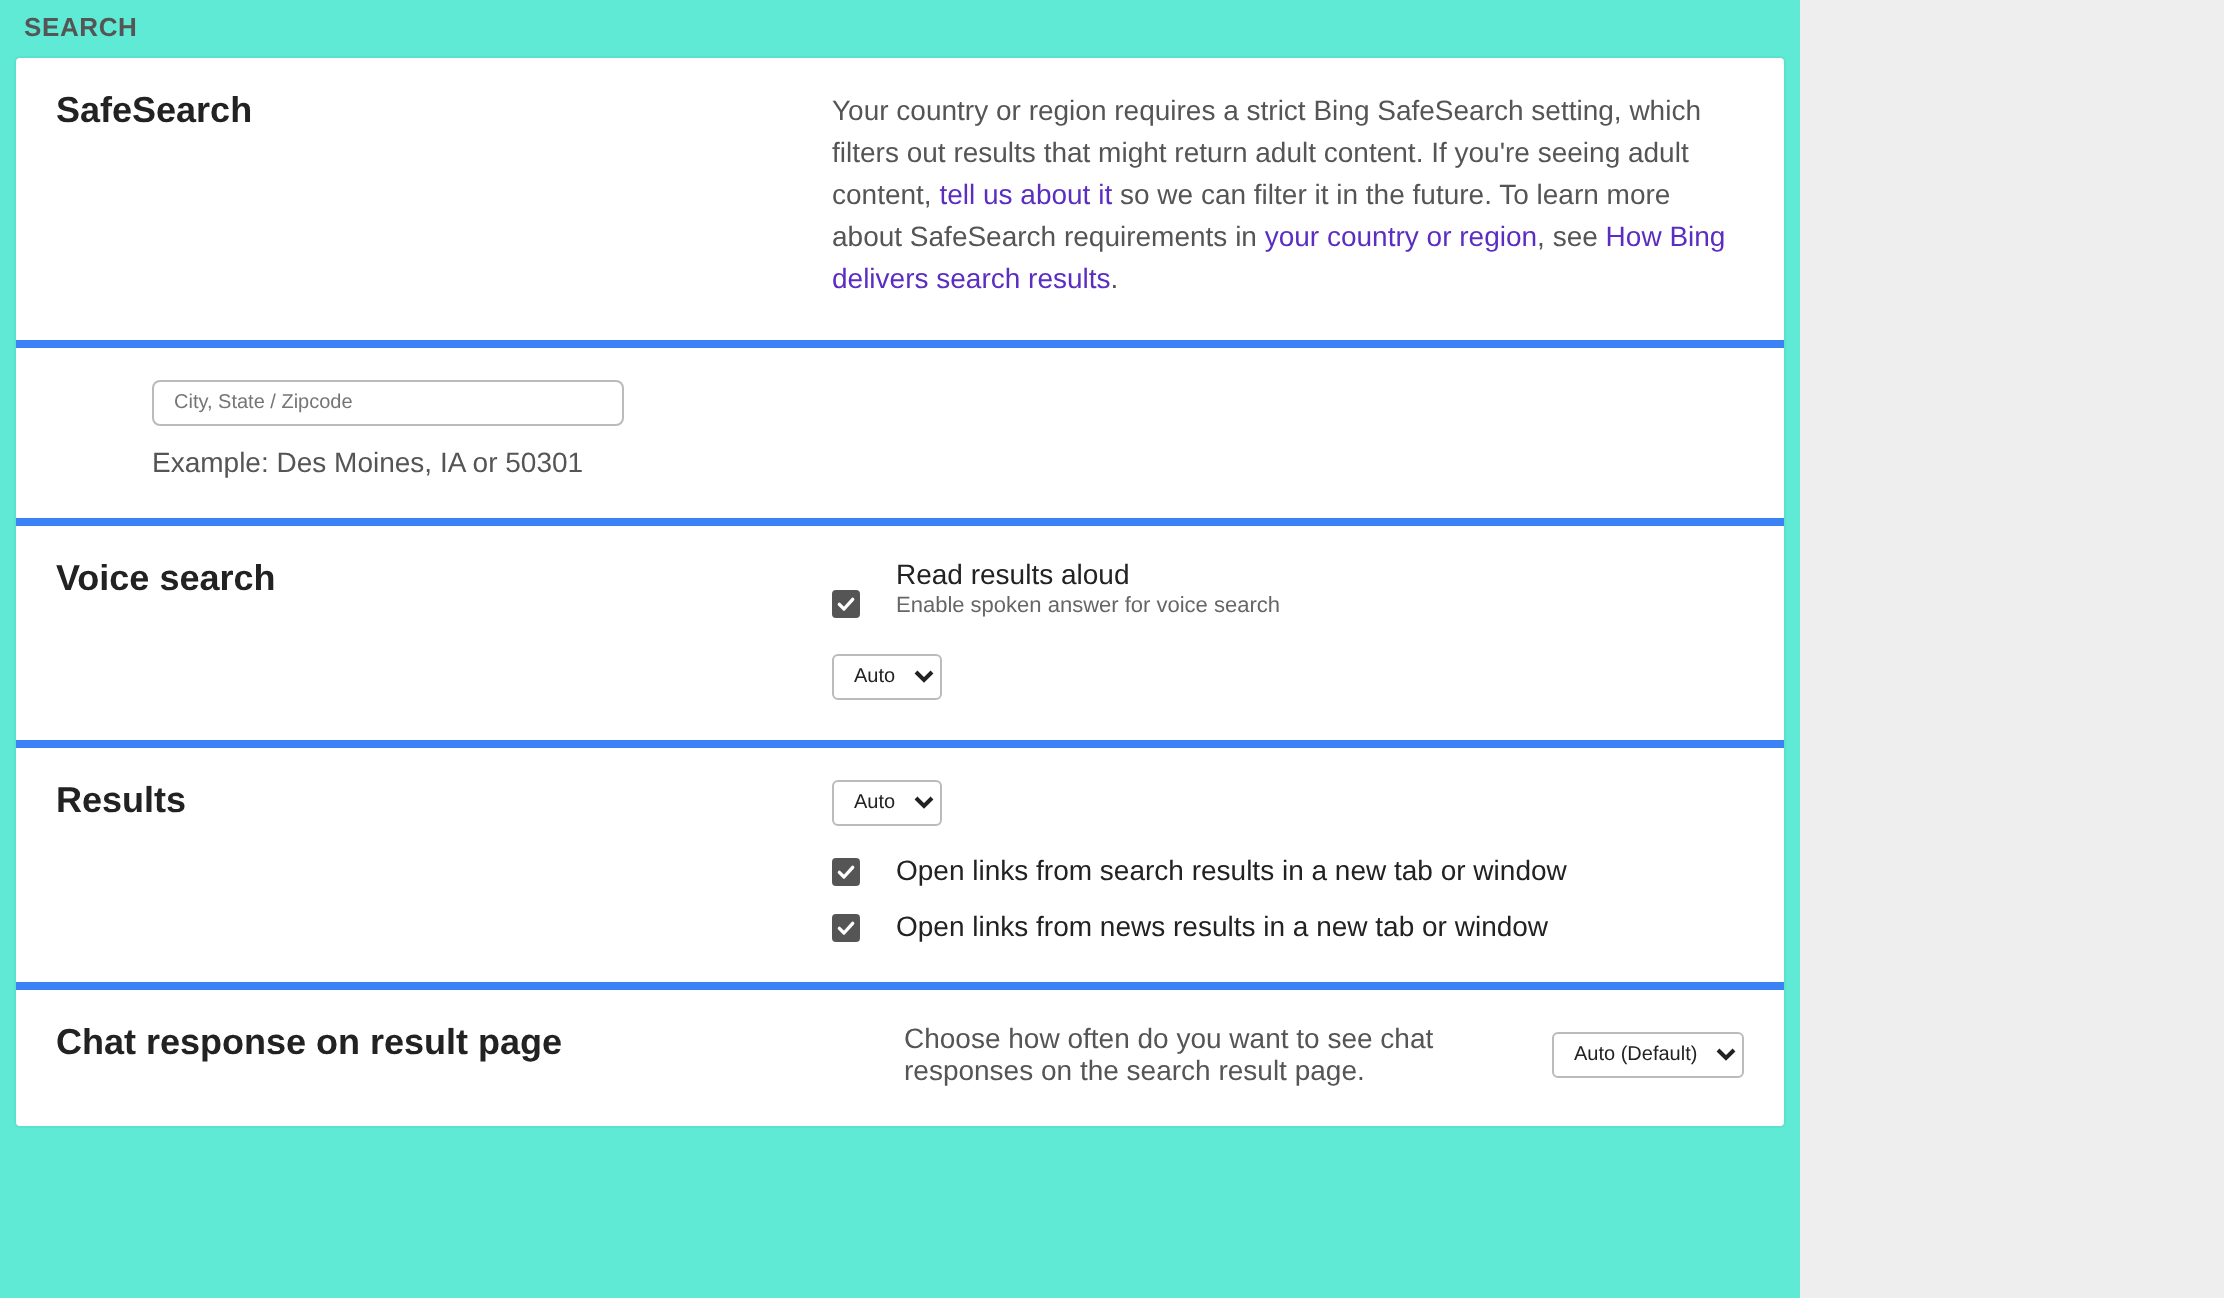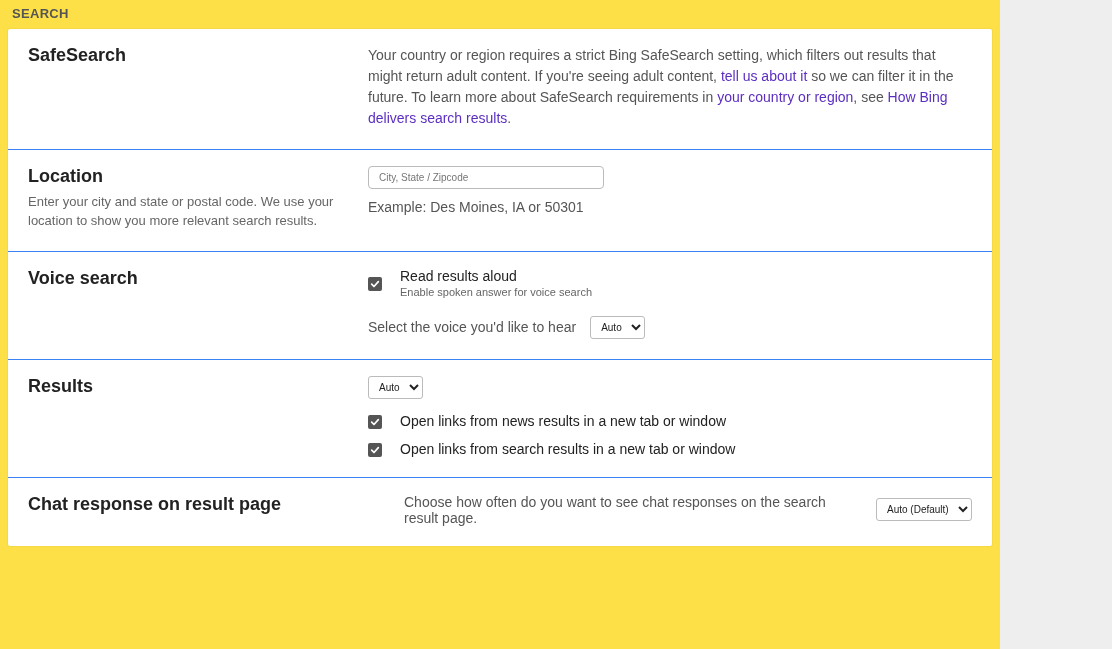--- a/index.html
+++ b/index.html
@@ -4,55 +4,56 @@
   <style>
     body {
       margin: 0;
       padding: 0;
       font-family: "Segoe UI", Arial, sans-serif;
       background: #eeeeee;
       font-size: 14px;
       color: #333;
     }
     .page {
-      width: 1000px;
+      width: 900px;
       height: 649px;
       box-sizing: border-box;
-      background: #fde047;
+      background: #5eead4;
     }
     .page-header {
       padding: 6px 12px 8px;
       font-size: 13px;
       font-weight: 700;
       color: #555;
       letter-spacing: .3px;
     }
     .panel {
       margin: 0 8px 10px;
       background: #fff;
       border-radius: 2px;
       box-shadow: 0 0 0 1px rgba(0,0,0,.03);
     }
     .section {
       display: flex;
       padding: 16px 20px 20px;
-      border-bottom: 1px solid #3b82f6;
+      border-bottom: 4px solid #3b82f6;
     }
     .section:last-child {
       border-bottom: none;
       gap: 36px;
     }
     .left {
       width: 340px;
       flex: 0 0 340px;
       padding-right: 20px;
       box-sizing: border-box;
     }
     .right {
       flex: 1;
+      margin-left: 48px;
     }
     h3.title {
       margin: 0;
       font-size: 18px;
       font-weight: 600;
       color: #222;
     }
     .sub {
       margin-top: 6px;
       font-size: 13px;
@@ -79,21 +80,21 @@
       color: #555;
     }
     .hint {
       margin-top: 10px;
       color: #555;
       font-size: 14px;
     }
 
     .cb-row {
       display: flex;
-      align-items: center;
+      align-items: flex-end;
       gap: 18px;
     }
     .cb-box {
       width: 14px;
       height: 14px;
       background: #555;
       border-radius: 2px;
       display: flex;
       align-items: center;
       justify-content: center;
@@ -148,24 +149,20 @@
         <h3 class="title">SafeSearch</h3>
       </div>
       <div class="right">
         <div class="desc">
           <span>Your country or region requires a strict Bing SafeSearch setting, which filters out results that might return adult content. If you're seeing adult content, </span><a class="link">tell us about it</a><span> so we can filter it in the future. To learn more about SafeSearch requirements in </span><a class="link">your country or region</a><span>, see </span><a class="link">How Bing delivers search results</a><span>.</span>
         </div>
       </div>
     </div>
 
     <div class="section">
-      <div class="left">
-        <h3 class="title">Location</h3>
-        <div class="sub">Enter your city and state or postal code. We use your location to show you more relevant search results.</div>
-      </div>
       <div class="right">
         <input type="text" class="text-input" placeholder="City, State / Zipcode" style="">
         <div class="hint">Example: Des Moines, IA or 50301</div>
       </div>
     </div>
 
     <div class="section">
       <div class="left">
         <h3 class="title">Voice search</h3>
       </div>
@@ -175,21 +172,20 @@
             <svg viewBox="0 0 12 12">
                 <path d="M2 6.2 L4.8 9 L10 3.2" stroke="#fff" stroke-width="2" fill="none" stroke-linecap="round" stroke-linejoin="round"></path>
               </svg>
           </div>
           <div class="cb-col">
             <div class="cb-label">Read results aloud</div>
             <div class="cb-help">Enable spoken answer for voice search</div>
           </div>
         </div>
         <div class="inline-row">
-          <span>Select the voice you'd like to hear</span>
           <select class="sel">
             <option>Auto</option>
           </select>
         </div>
       </div>
     </div>
 
 
     <div class="section">
       <div class="left">
@@ -202,31 +198,31 @@
           </select>
         </div>
         <div class="stack2">
           <div class="cb-row">
             <div class="cb-box">
               <svg viewBox="0 0 12 12">
                   <path d="M2 6.2 L4.8 9 L10 3.2" stroke="#fff" stroke-width="2" fill="none" stroke-linecap="round" stroke-linejoin="round"></path>
                 </svg>
             </div>
             <div class="cb-col">
-              <div class="cb-label">Open links from news results in a new tab or window</div>
+              <div class="cb-label">Open links from search results in a new tab or window</div>
             </div>
           </div>
           <div class="cb-row">
             <div class="cb-box">
               <svg viewBox="0 0 12 12">
                   <path d="M2 6.2 L4.8 9 L10 3.2" stroke="#fff" stroke-width="2" fill="none" stroke-linecap="round" stroke-linejoin="round"></path>
                 </svg>
             </div>
             <div class="cb-col">
-              <div class="cb-label">Open links from search results in a new tab or window</div>
+              <div class="cb-label">Open links from news results in a new tab or window</div>
             </div>
           </div>
         </div>
       </div>
     </div>
 
     <div class="section">
       <div class="left">
         <h3 class="title">Chat response on result page</h3>
       </div>

